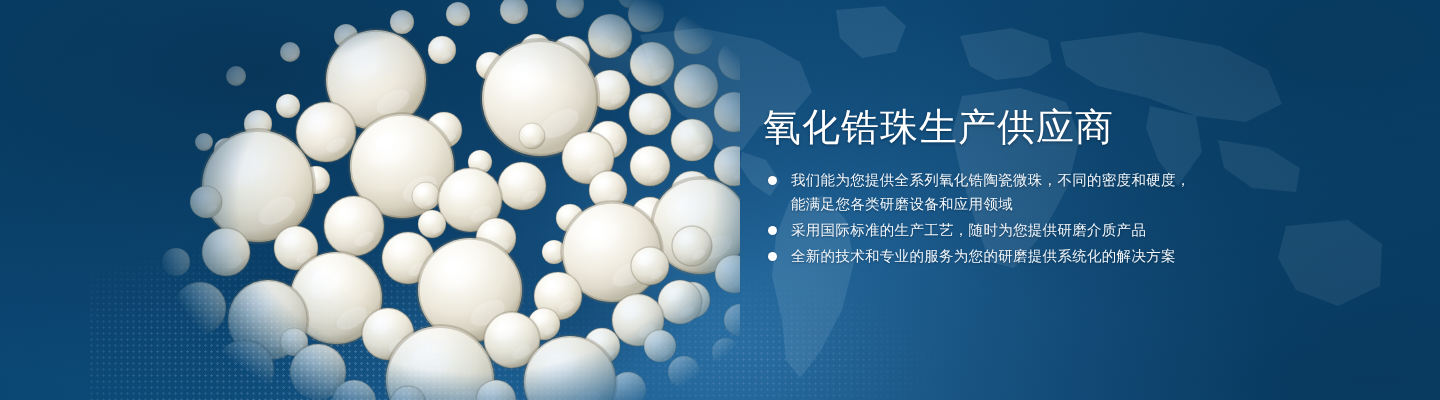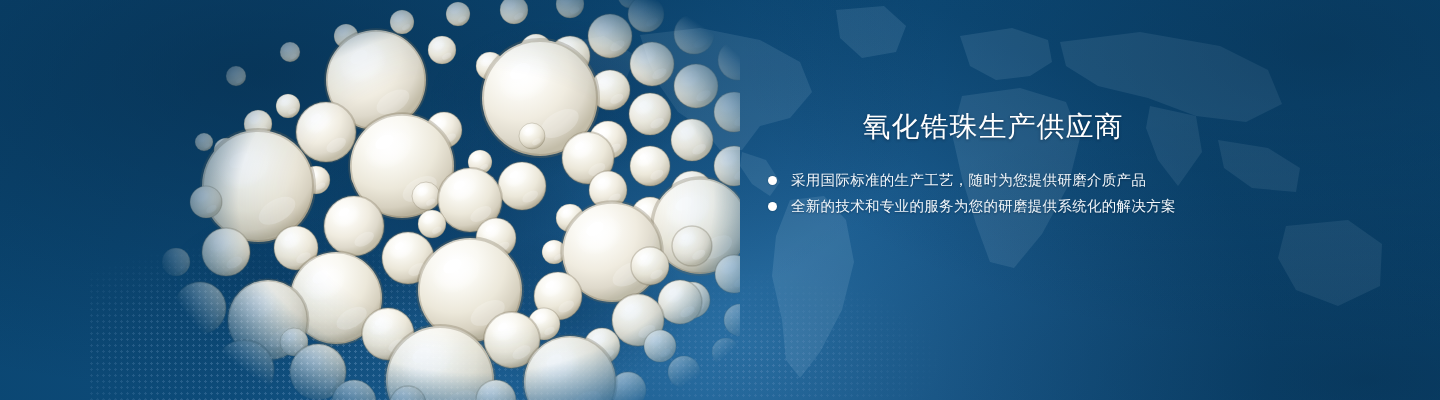--- a/index.html
+++ b/index.html
@@ -54,25 +54,24 @@
     -webkit-mask-image:
        radial-gradient(ellipse 330px 240px at 56% 50%, #000 54%, rgba(0,0,0,.92) 72%, rgba(0,0,0,0) 100%);
     mask-image:
        radial-gradient(ellipse 330px 240px at 56% 50%, #000 54%, rgba(0,0,0,.92) 72%, rgba(0,0,0,0) 100%);
   }
   #beads svg{display:block;width:100%;height:100%;overflow:visible;}
 
   
   .text-col{position:absolute;left:763px;top:108px;width:460px;}
   .headline{
-    color:#ffffff;font-size:28px;line-height:38px;letter-spacing:1px;
+    color:#ffffff;font-size:38px;line-height:38px;letter-spacing:1px;
     font-weight:500;margin:0 0 22px 0;
     text-shadow:0 1px 3px rgba(0,20,40,.45);
     white-space:nowrap;
-    text-align:center;
   }
   .bullets{list-style:none;margin:0;padding:0;}
   .bullet{
     position:relative;padding-left:28px;
     color:#f2f7fb;font-size:14.5px;line-height:24px;
     margin-bottom:2px;letter-spacing:.3px;
     text-shadow:0 1px 2px rgba(0,20,40,.4);
   }
   .bullet .dot{
     position:absolute;left:5px;top:8px;width:9px;height:9px;border-radius:50%;
@@ -804,20 +803,25 @@
         </g>
     </svg>
   </div>
 
   <div class="text-col">
 
     <h1 class="headline">氧化锆珠生产供应商</h1>
 
     <ul class="bullets">
 
+      <li class="bullet">
+        <span class="dot"></span>
+        <span>我们能为您提供全系列氧化锆陶瓷微珠，不同的密度和硬度，</span>
+        <span class="l2">能满足您各类研磨设备和应用领域</span>
+      </li>
 
       <li class="bullet">
         <span class="dot"></span>
         <span>采用国际标准的生产工艺，随时为您提供研磨介质产品</span>
       </li>
 
       <li class="bullet">
         <span class="dot"></span>
         <span>全新的技术和专业的服务为您的研磨提供系统化的解决方案</span>
       </li>

